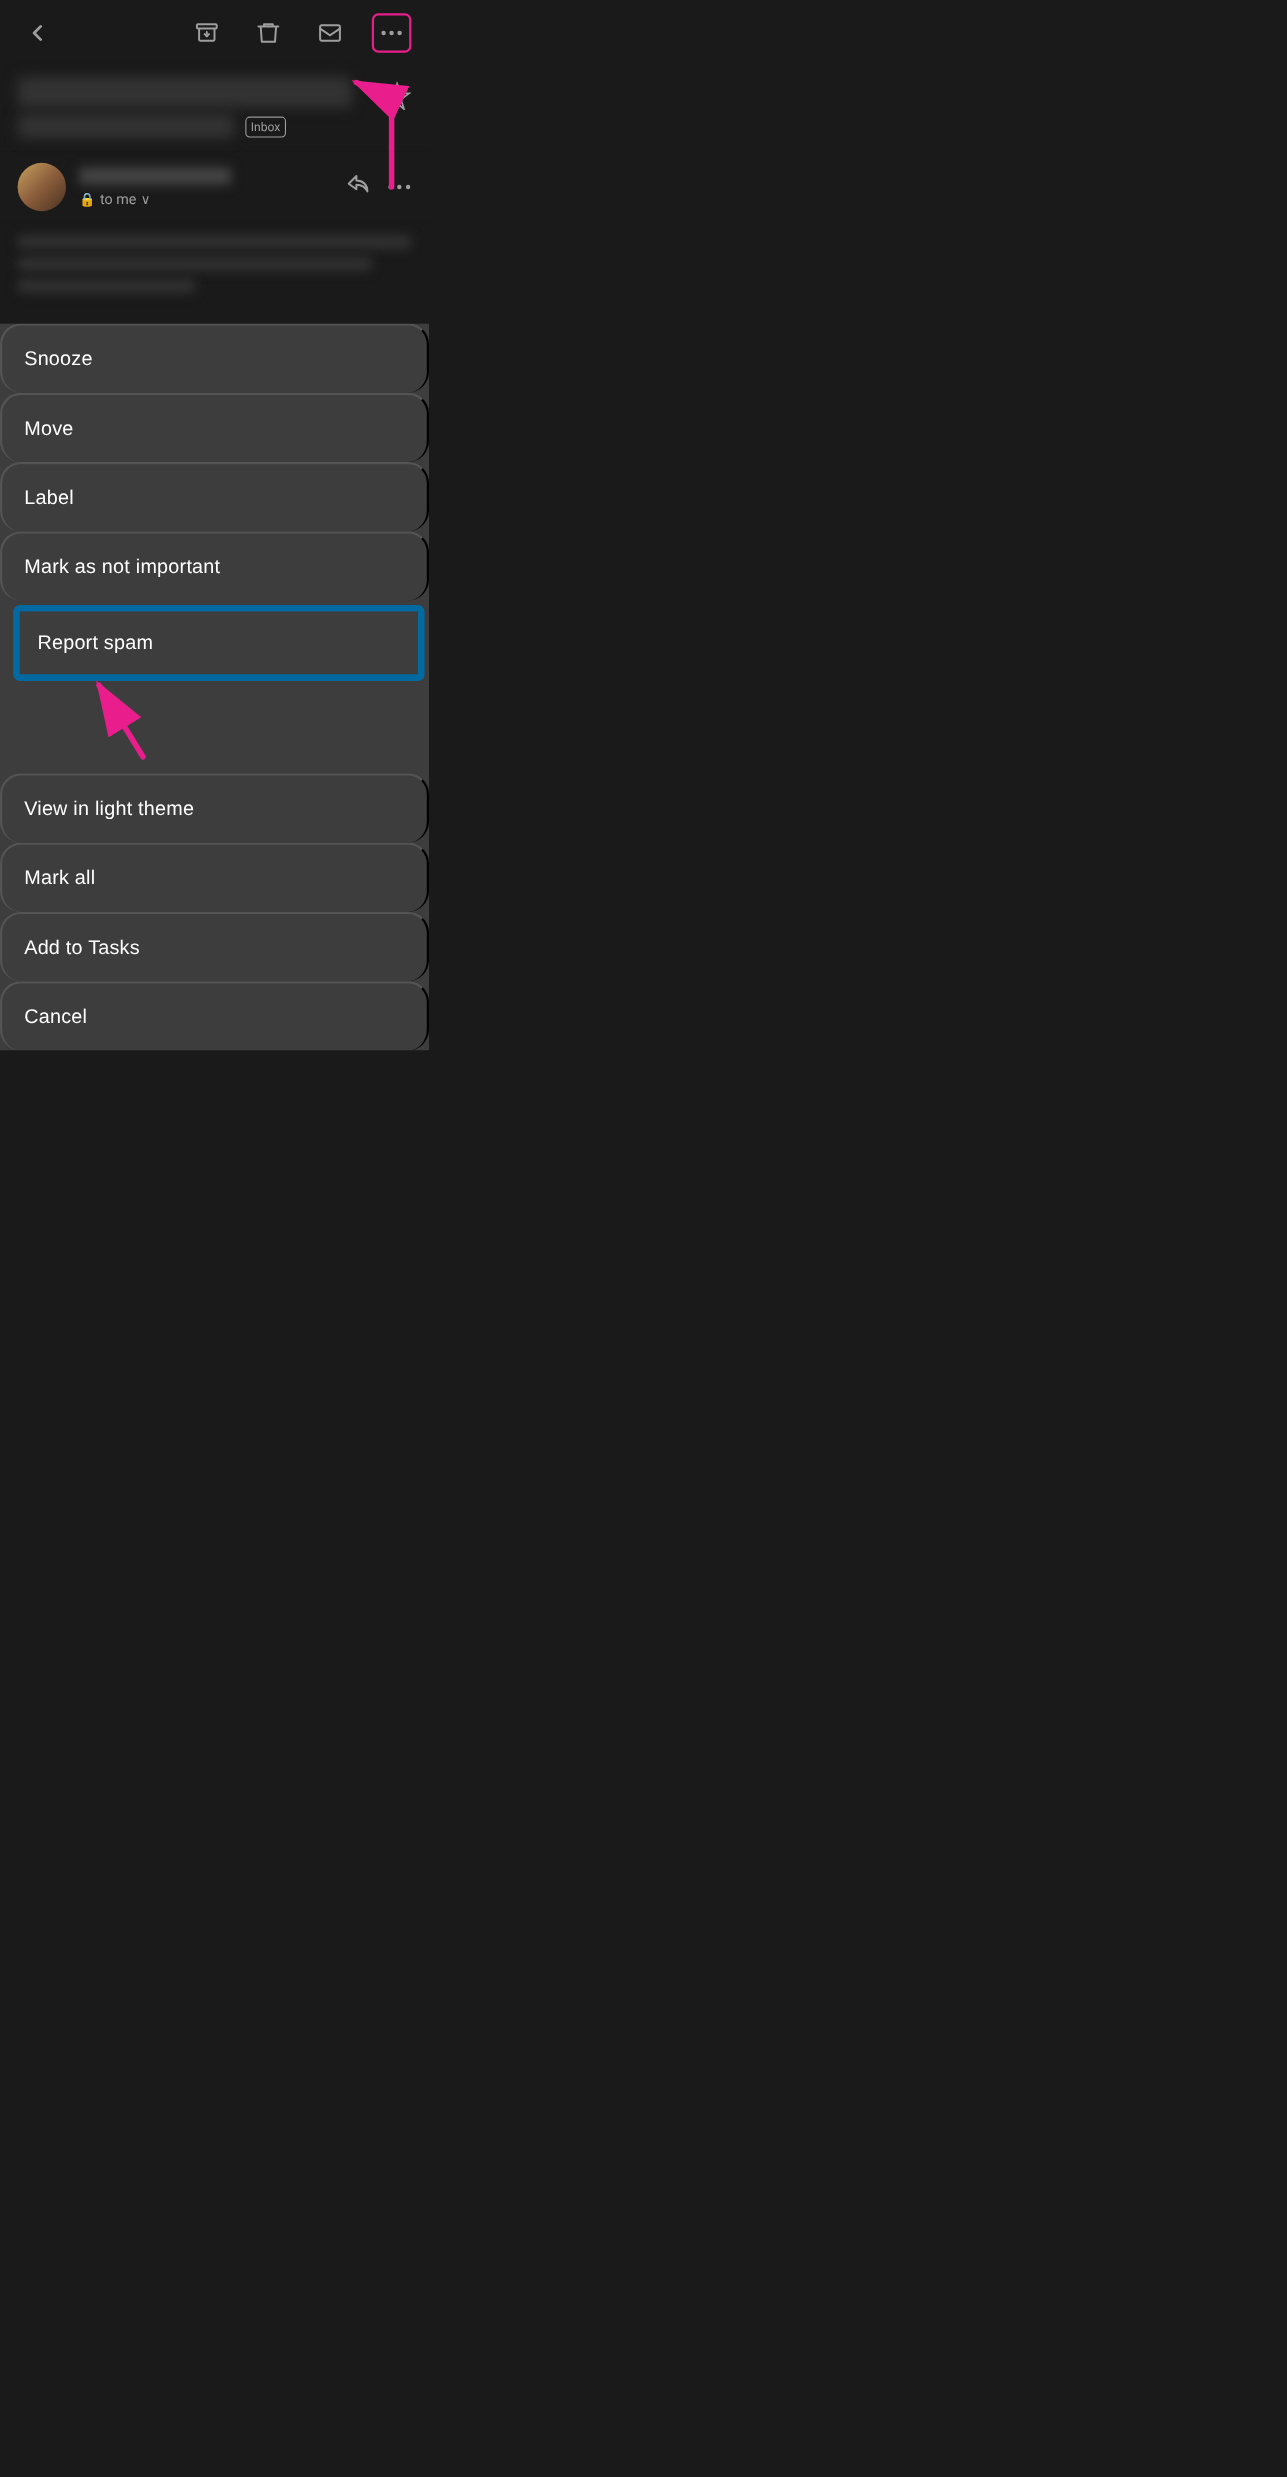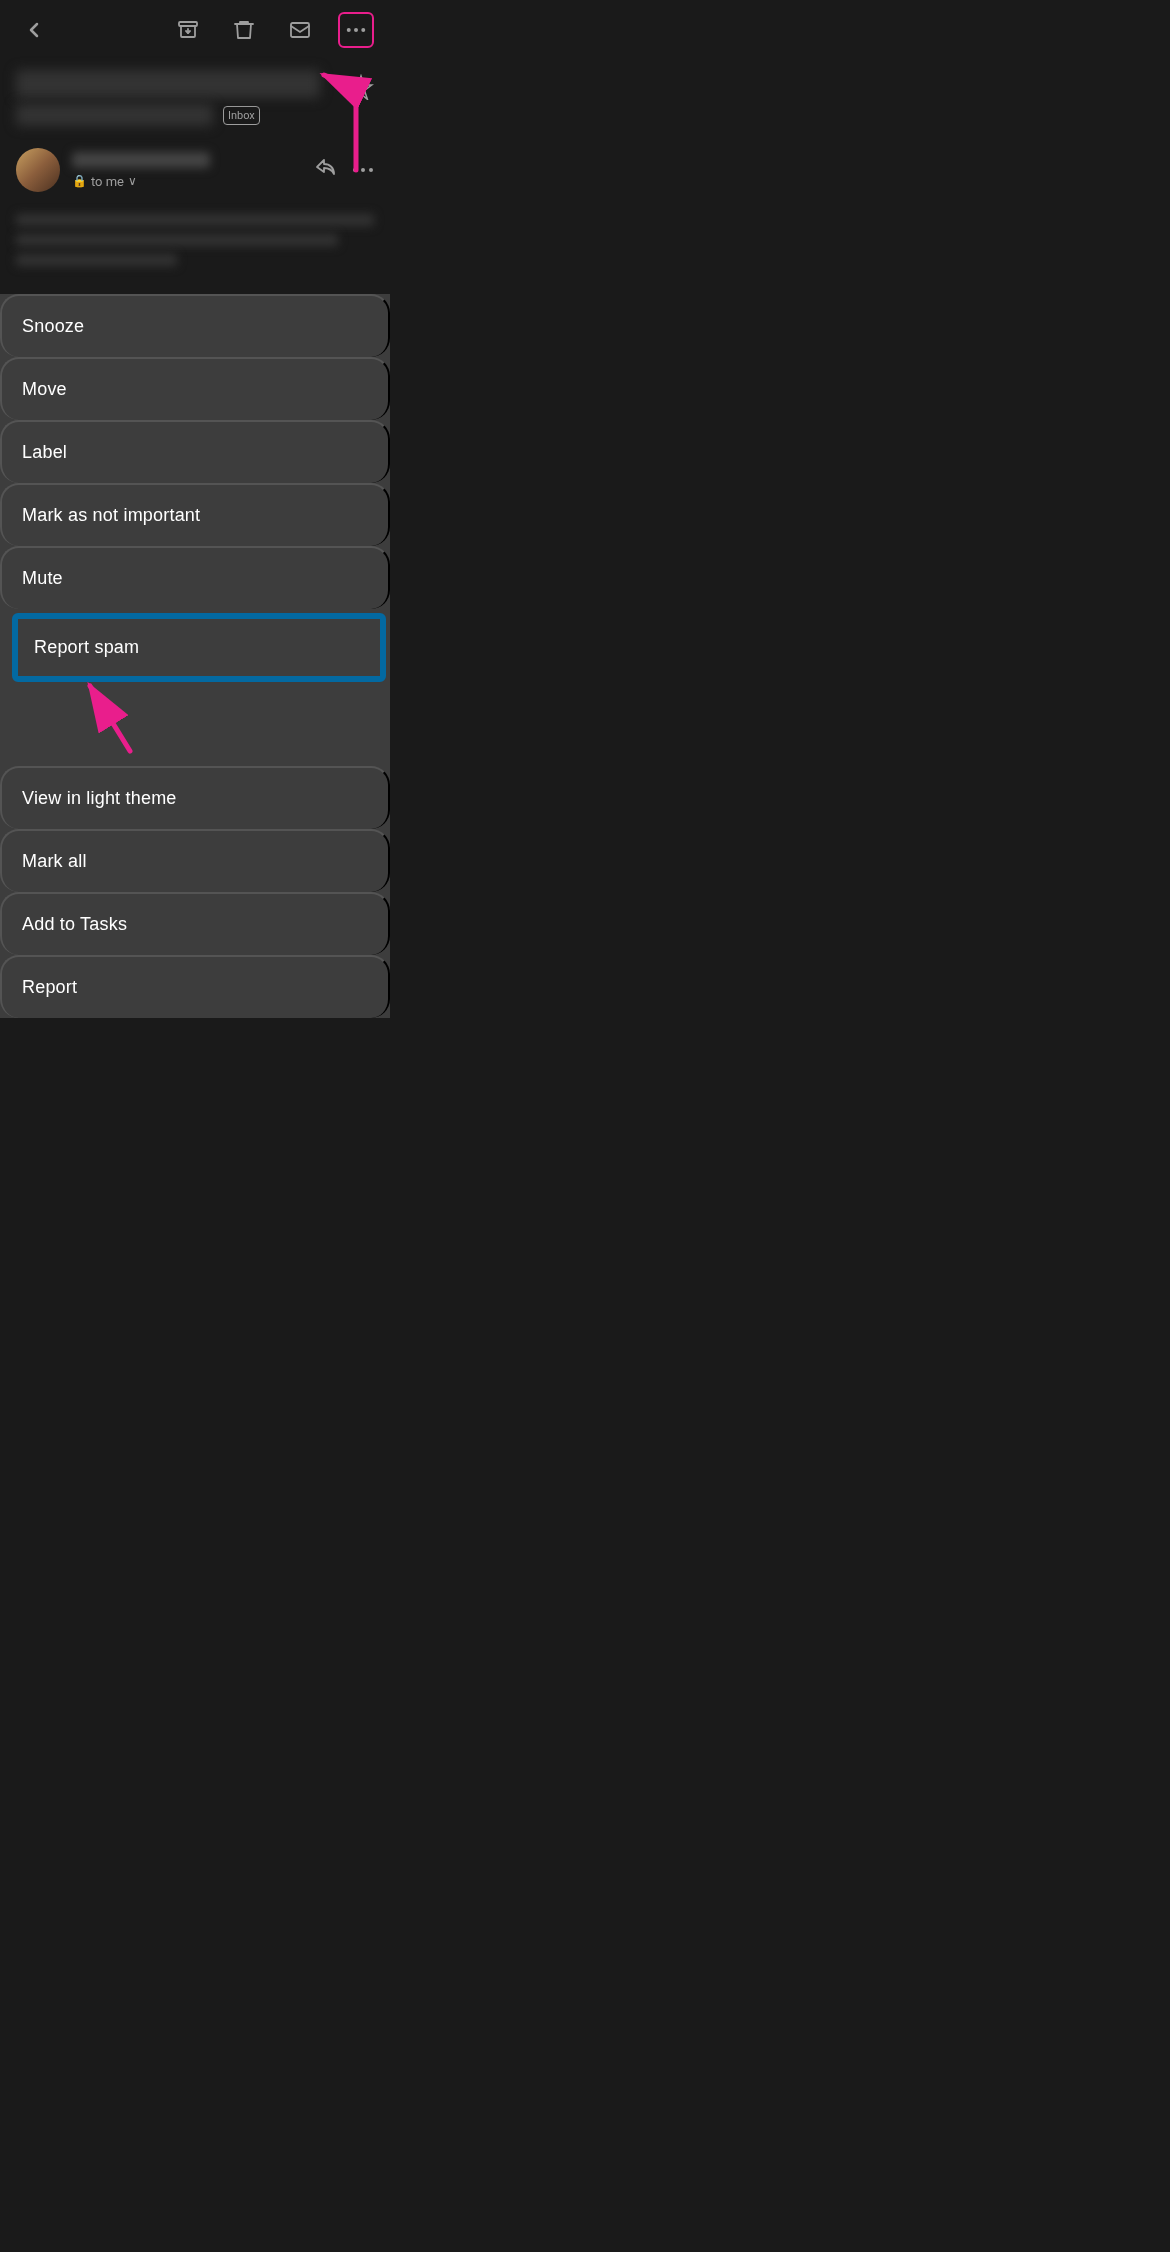--- a/index.html
+++ b/index.html
@@ -319,33 +319,32 @@
     <div class="body-line"></div>
   </div>
 </div>
 
 <div class="context-menu">
 
   <button class="menu-item">Snooze</button>
   <button class="menu-item">Move</button>
   <button class="menu-item">Label</button>
   <button class="menu-item">Mark as not important</button>
-  <button class="menu-item">Mute</button>
 
   <div style="position: relative; padding: 4px 8px;">
     <button class="menu-item menu-item-report-spam">Report spam</button>
 
     <svg style="position:absolute; left: 60px; bottom: -70px; pointer-events:none; z-index:10;" width="90" height="90" viewBox="0 0 90 90">
       <defs>
         <marker id="arrowhead2" markerWidth="10" markerHeight="7" refX="9" refY="3.5" orient="auto">
           <polygon points="0 0, 10 3.5, 0 7" fill="#e91e8c"></polygon>
         </marker>
       </defs>
       <path d="M 70 85 L 30 20" stroke="#e91e8c" stroke-width="5" fill="none" marker-end="url(#arrowhead2)" stroke-linecap="round"></path>
     </svg>
   </div>
 
   <button class="menu-item" style="margin-top: 80px;">View in light theme</button>
   <button class="menu-item">Mark all</button>
   <button class="menu-item">Add to Tasks</button>
-  <button class="menu-item">Report</button>
+  <button class="menu-item">Cancel</button>
 
 </div>
 
 </body></html>

